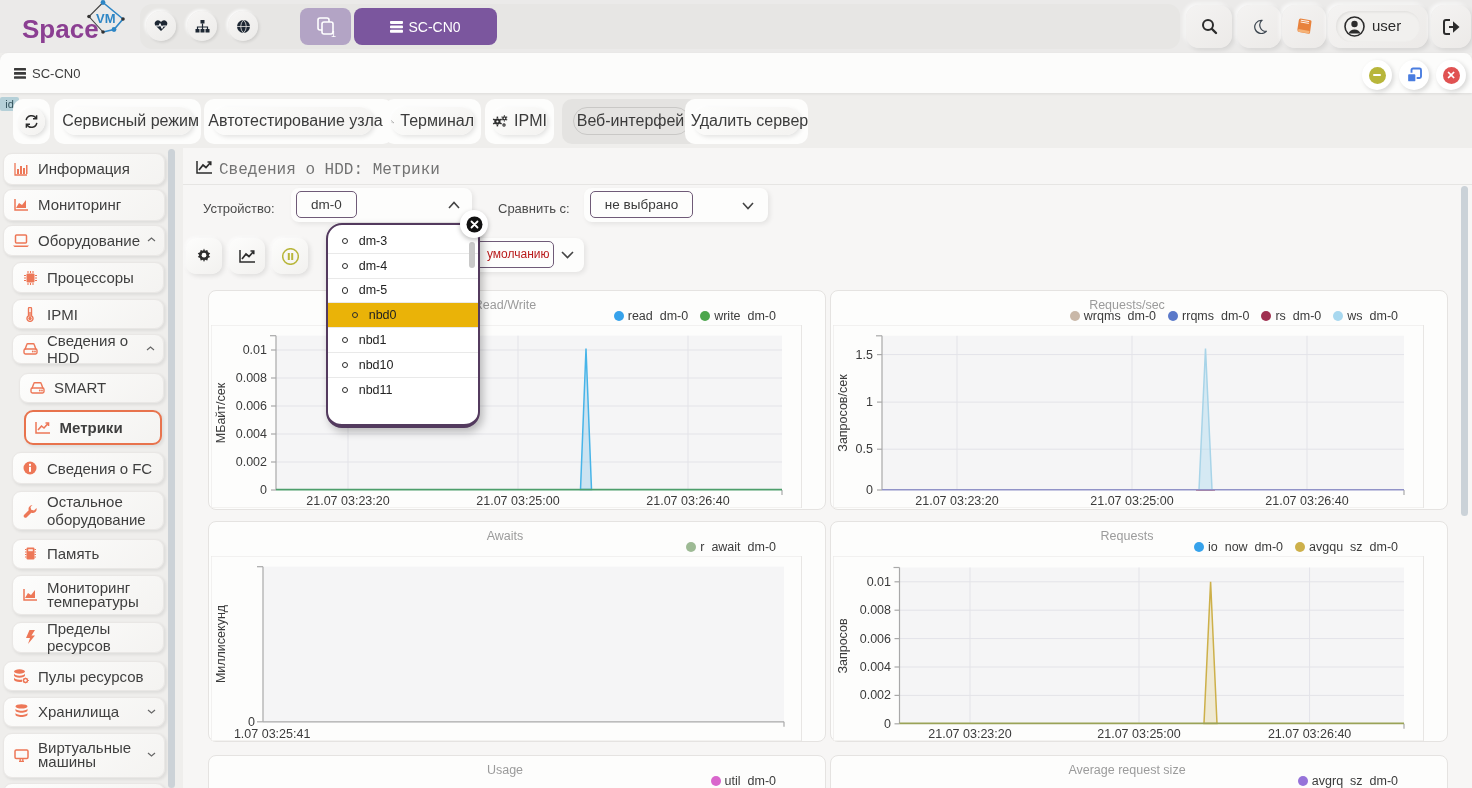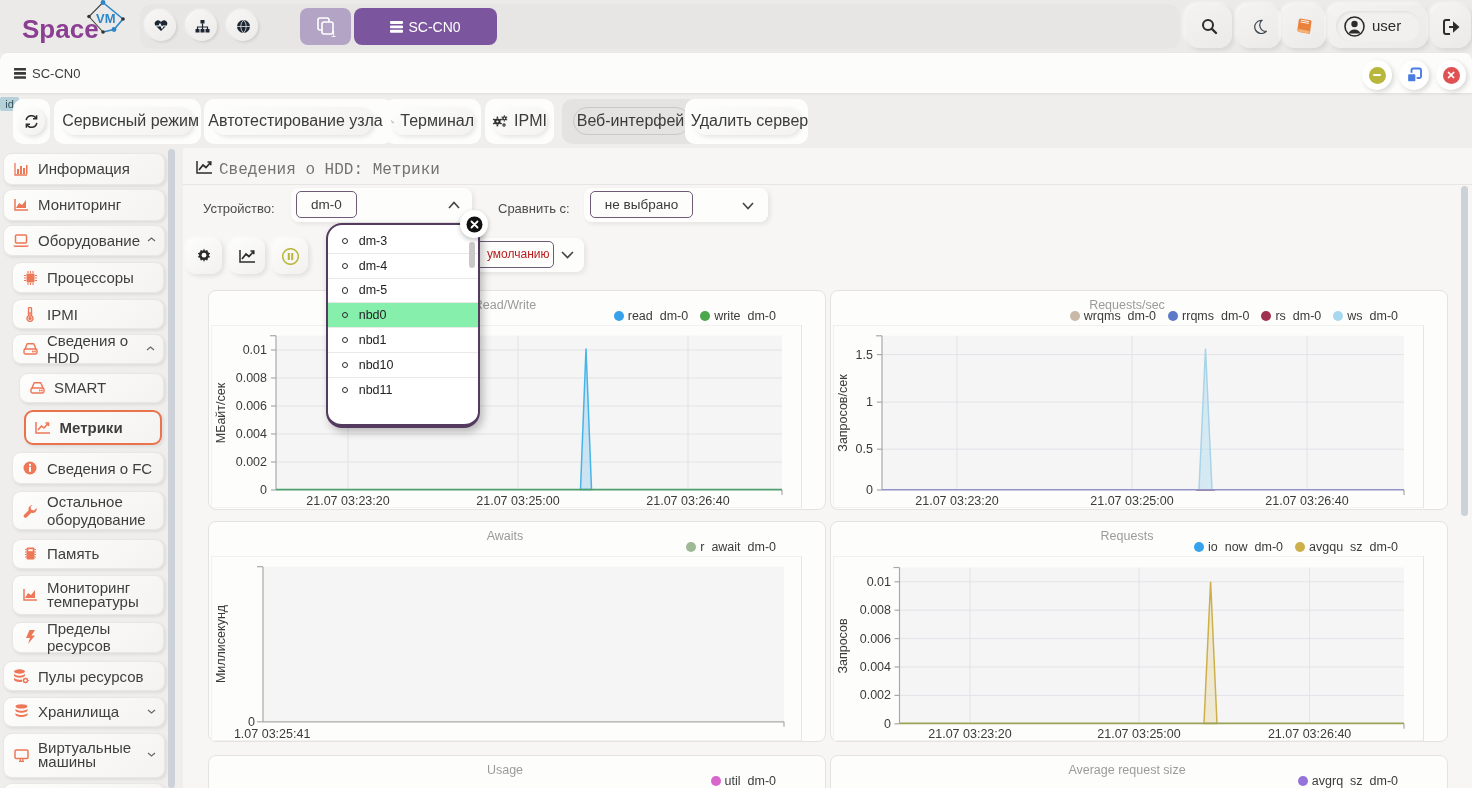--- a/index.html
+++ b/index.html
@@ -663,21 +663,21 @@
         <span class="lbl">dm-3</span>
       </div>
     <div class="ditem">
         <span class="radio"></span>
         <span class="lbl">dm-4</span>
       </div>
     <div class="ditem">
         <span class="radio"></span>
         <span class="lbl">dm-5</span>
       </div>
-    <div class="ditem" style="background:#86efac;">
+    <div class="ditem" style="background:#eab308;padding-left:10px;">
         <span class="radio"></span>
         <span class="lbl">nbd0</span>
       </div>
     <div class="ditem">
         <span class="radio"></span>
         <span class="lbl">nbd1</span>
       </div>
     <div class="ditem">
         <span class="radio"></span>
         <span class="lbl">nbd10</span>

